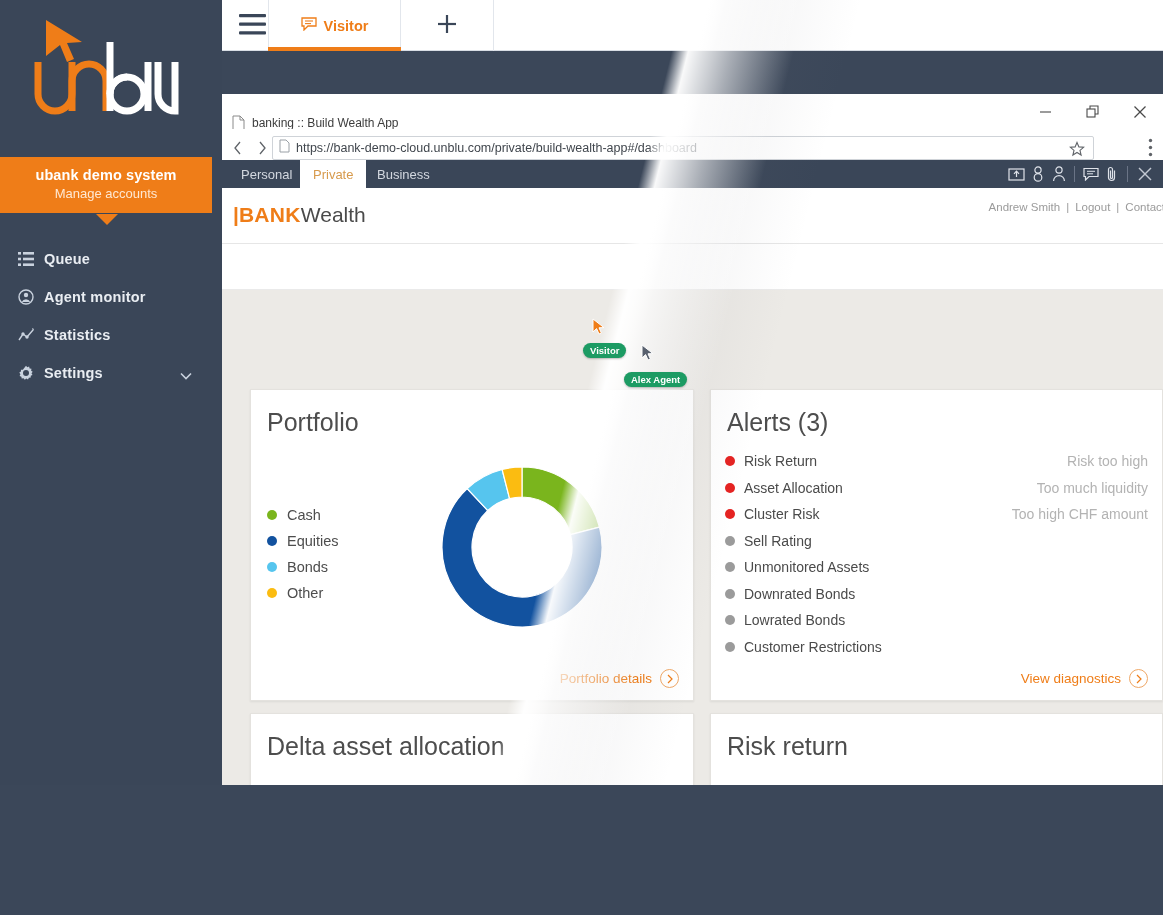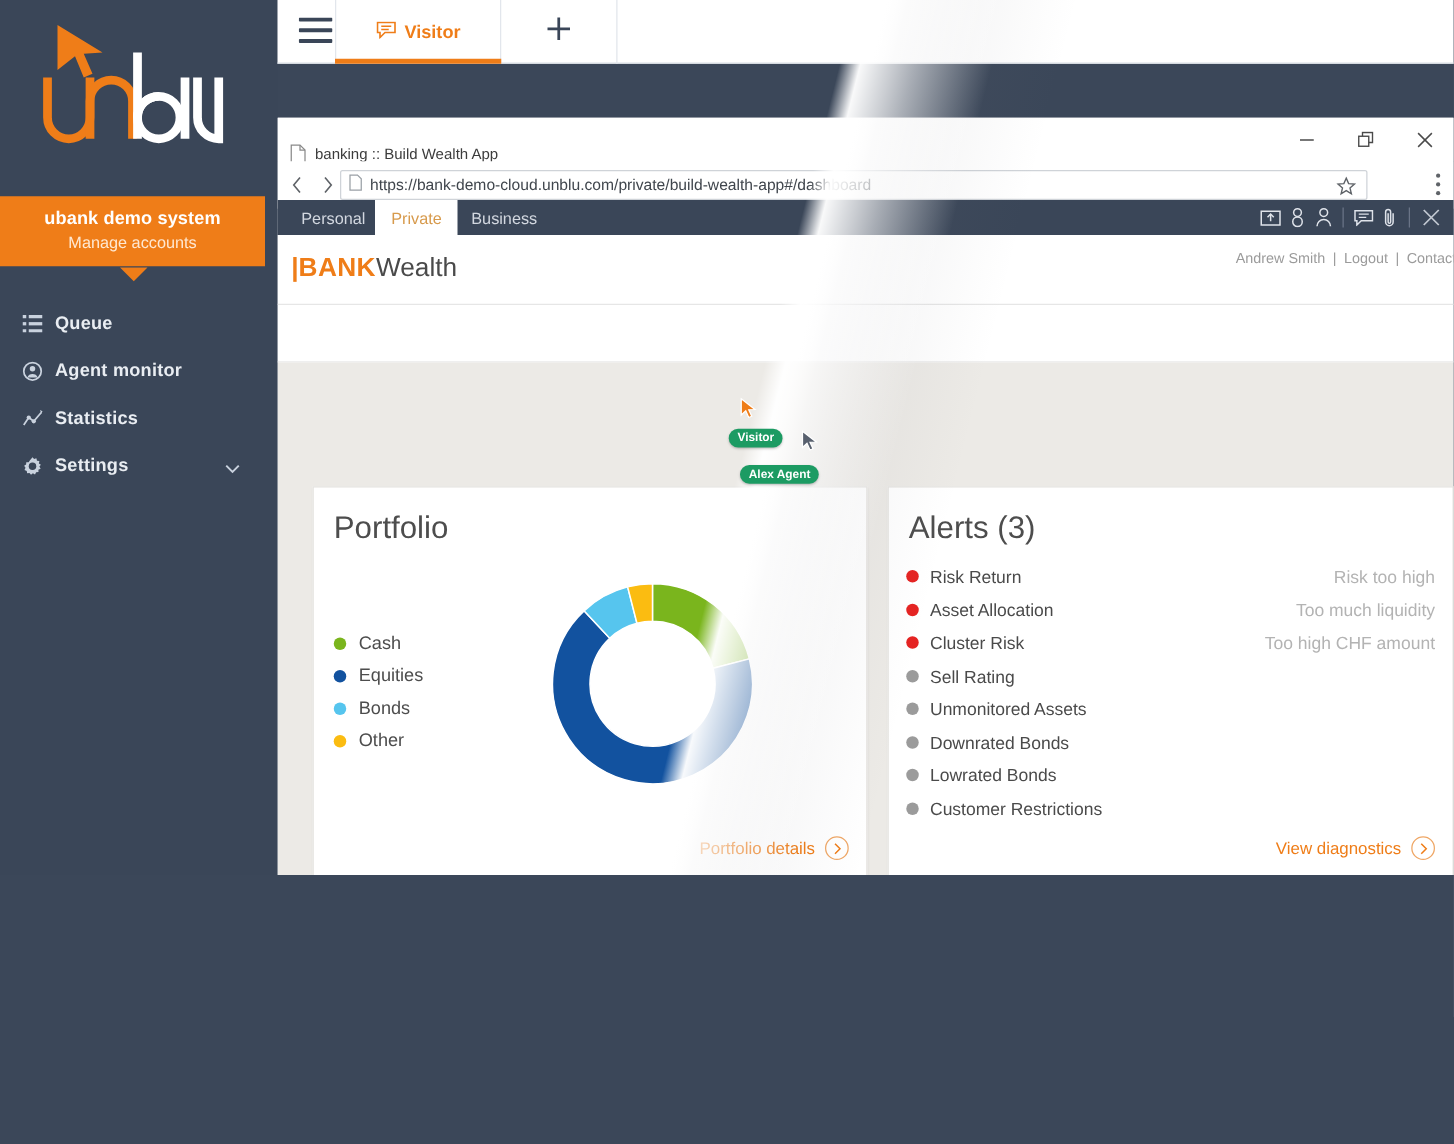--- a/index.html
+++ b/index.html
@@ -2,21 +2,21 @@
 <html><head>
 <meta charset="utf-8">
 <style>
   * { box-sizing: border-box; margin: 0; padding: 0; }
   html, body {
     width: 1163px; height: 915px;
     font-family: "Liberation Sans", sans-serif;
     overflow: hidden;
     background: #3b4759;
   }
-  #root { position: relative; width: 1163px; height: 700px; overflow: hidden; }
+  #root { position: relative; width: 1163px; height: 785px; overflow: hidden; }
 
   
   .sidebar {
     position: absolute; left: 0; top: 0; width: 222px; height: 915px;
     background: #3a4658;
   }
   .logo-wrap { position: relative; height: 150px; }
   .logo-svg { position: absolute; left: 34px; top: 18px; }
   .account-callout {
     position: absolute; left: 0; top: 157px; width: 212px;
@@ -543,17 +543,17 @@
   </div>
   <div class="nametag" style="left:583px; top:343px;">
     <span>Visitor</span>
   </div>
 
   <div style="position:absolute; left:641px; top:344px;">
     <svg width="14" height="18" viewBox="0 0 14 18">
       <path d="M1 1 L1 14 L4.6 10.6 L7 16 L9.4 15 L7 9.8 L12 9.6 Z" fill="#58606e" stroke="#ffffff" stroke-width="1"></path>
     </svg>
   </div>
-  <div class="nametag" style="left:592px; top:372px;">
+  <div class="nametag" style="left:624px; top:372px;">
     <span>Alex Agent</span>
   </div>
 
 </div>
 
 </body></html>

